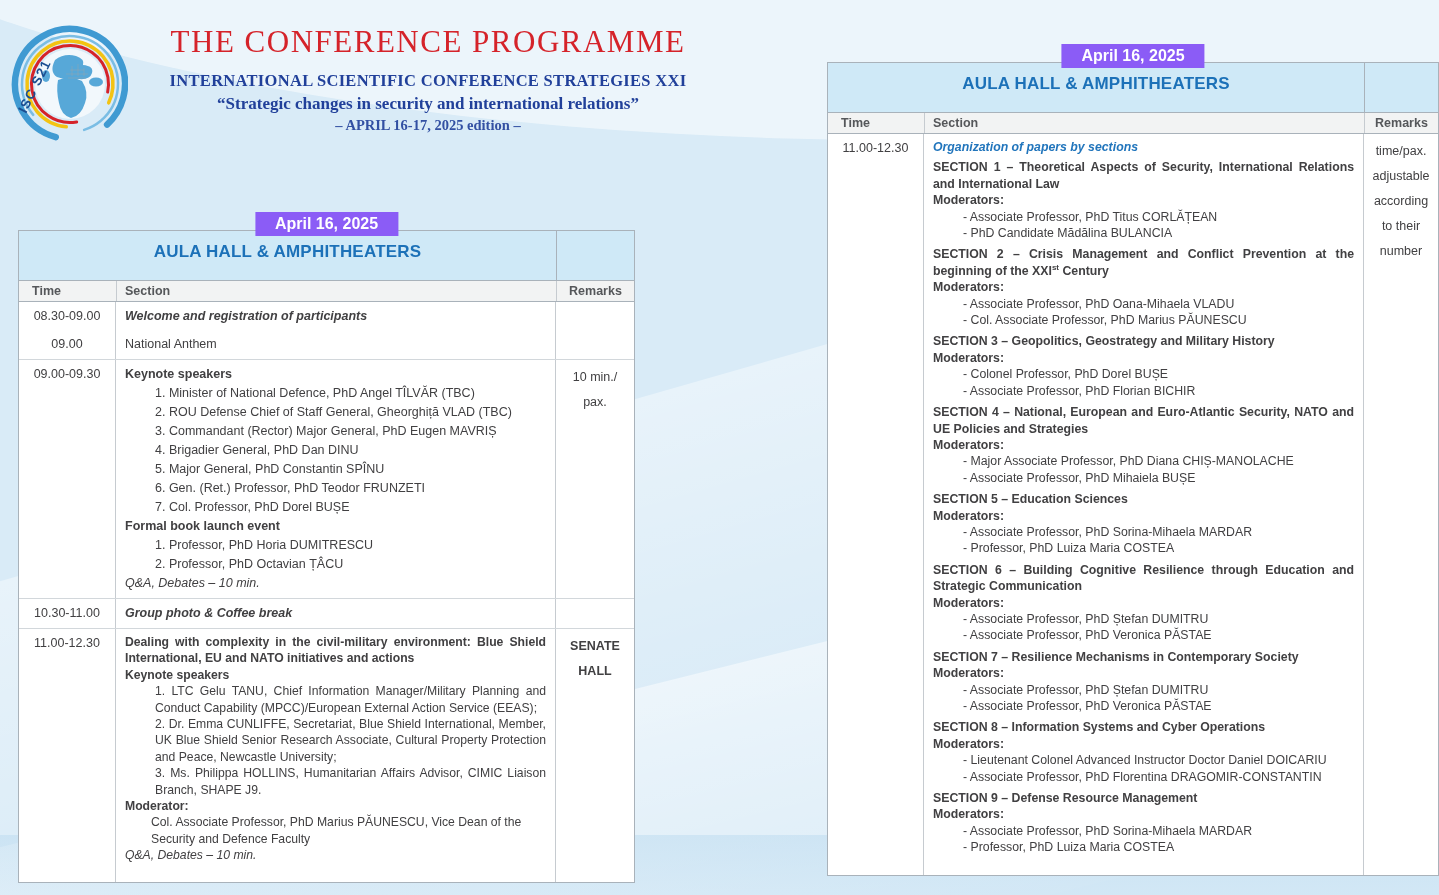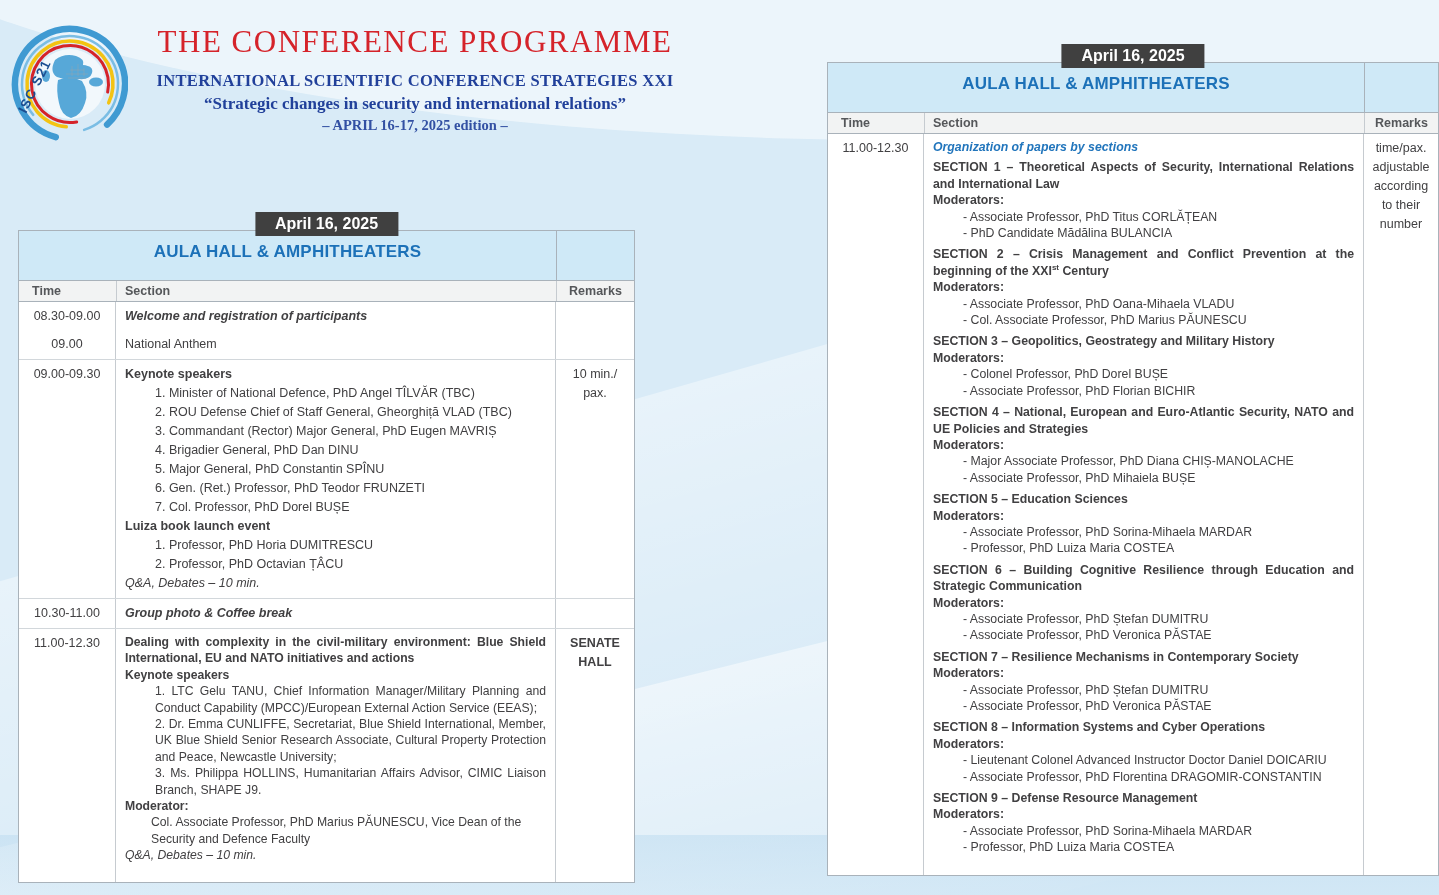--- a/index.html
+++ b/index.html
@@ -16,61 +16,61 @@
        background:linear-gradient(rgba(255,255,255,.40),rgba(255,255,255,0));
        transform:rotate(-16deg);}
   .bg3{position:absolute;top:640px;left:-500px;width:2700px;height:300px;
        background:linear-gradient(rgba(255,255,255,.5),rgba(255,255,255,.05));
        transform:rotate(-14deg);}
   .bg4{position:absolute;bottom:-60px;left:0;width:1439px;height:120px;
        background:linear-gradient(rgba(190,220,240,.55),rgba(222,240,250,.2));}
 
   
   .logo{position:absolute;left:8px;top:18px;width:120px;height:132px;}
-  .header{position:absolute;left:140px;top:24px;width:550px;text-align:center;}
+  .header{position:absolute;left:153px;top:24px;width:550px;text-align:center;}
   .h-title{font-family:"Liberation Serif",serif;color:#d5232a;font-size:31px;
            letter-spacing:1.5px;font-weight:400;}
   .h-sub1{font-family:"Liberation Serif",serif;color:#21409a;font-weight:700;
           font-size:16.5px;margin-top:11px;letter-spacing:.3px;}
   .h-sub2{font-family:"Liberation Serif",serif;color:#21409a;font-weight:700;
           font-size:17px;margin-top:3px;}
   .h-sub3{font-family:"Liberation Serif",serif;color:#21409a;font-size:14.5px;
           margin-top:3px;font-weight:700;opacity:.9;}
 
   
   .ptable{position:absolute;background:#fff;border:1px solid #a9b2ba;}
   .t-left{left:18px;top:230px;width:615px;}
   .t-right{left:827px;top:62px;width:610px;}
   .grid{display:grid;}
   .t-left .grid{grid-template-columns:97px 440px 78px;}
   .t-right .grid{grid-template-columns:96px 440px 74px;}
 
   .badge{position:absolute;top:-19px;left:50%;transform:translateX(-50%);
-         background:#404040;color:#fff;font-weight:700;font-size:16px;
+         background:#8b5cf6;color:#fff;font-weight:700;font-size:16px;
          padding:3px 20px;white-space:nowrap;z-index:3;}
   .band{background:#cfe9f7;height:49px;}
   .venue{grid-column:1/3;display:flex;align-items:flex-end;justify-content:center;
          color:#1c71b8;font-weight:700;font-size:17px;letter-spacing:.2px;
          padding-bottom:18px;}
   .band-rem{border-left:1px solid #a9b2ba;}
   .cols{background:#f2f3f3;border-top:1px solid #a9b2ba;border-bottom:1px solid #a9b2ba;
         color:#55575a;font-weight:700;font-size:12.5px;}
   .ch{padding:3px 8px;}
   .ch-time{padding-left:13px;}
   .ch-section{border-left:1px solid #c6cbd0;}
   .ch-remarks{border-left:1px solid #c6cbd0;text-align:center;}
 
   .trow{border-bottom:1px solid #d2d7db;}
   .tbody .trow:last-child{border-bottom:none;}
   .c-time{padding:5px 3px;text-align:center;font-size:12.5px;border-right:1px solid #c6cbd0;}
   .time-line{line-height:19px;}
   .time-line + .time-line{margin-top:9px;}
   .c-section{padding:5px 9px;border-right:1px solid #c6cbd0;font-size:12.5px;}
   .c-remarks{padding:5px 3px;text-align:center;white-space:pre-line;font-size:12.5px;
-             line-height:19px;}
+             line-height:25px;}
   .c-remarks.bold{font-weight:700;}
 
   .blk{line-height:19px;}
   .t-right .blk{line-height:16.4px;font-size:12.3px;}
   .t-left .trow:nth-child(4) .blk{line-height:16.4px;font-size:12.2px;}
   .bold{font-weight:700;}
   .italic{font-style:italic;}
   .justify{text-align:justify;}
   .indent{padding-left:30px;}
   .indent2{padding-left:26px;}
@@ -152,21 +152,21 @@
         </div>
         <div class="c-section">
           <div class="blk bold">Keynote speakers</div>
           <div class="blk indent">1. Minister of National Defence, PhD Angel TÎLVĂR (TBC)</div>
           <div class="blk indent">2. ROU Defense Chief of Staff General, Gheorghiță VLAD (TBC)</div>
           <div class="blk indent">3. Commandant (Rector) Major General, PhD Eugen MAVRIȘ</div>
           <div class="blk indent">4. Brigadier General, PhD Dan DINU</div>
           <div class="blk indent">5. Major General, PhD Constantin SPÎNU</div>
           <div class="blk indent">6. Gen. (Ret.) Professor, PhD Teodor FRUNZETI</div>
           <div class="blk indent">7. Col. Professor, PhD Dorel BUȘE</div>
-          <div class="blk bold">Luiza book launch event</div>
+          <div class="blk bold">Formal book launch event</div>
           <div class="blk indent">1. Professor, PhD Horia DUMITRESCU</div>
           <div class="blk indent">2. Professor, PhD Octavian ȚÂCU</div>
           <div class="blk italic">Q&amp;A, Debates – 10 min.</div>
         </div>
         <div class="c-remarks">10 min./
 pax.</div>
       </div>
       <div class="trow grid">
         <div class="c-time">
           <div class="time-line">10.30-11.00</div>

